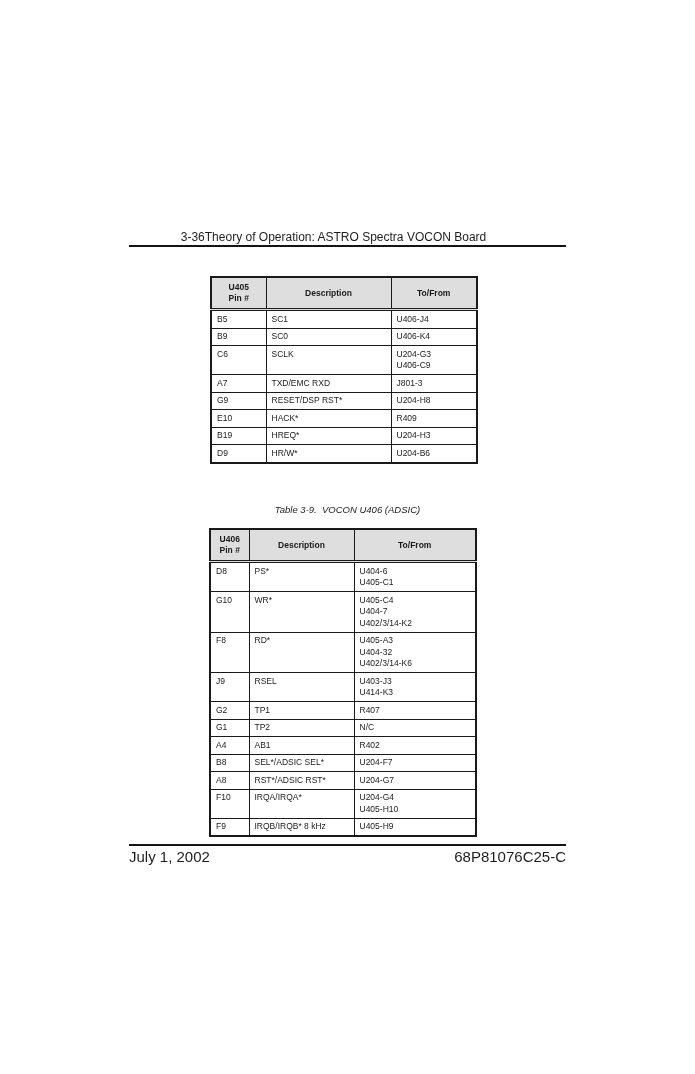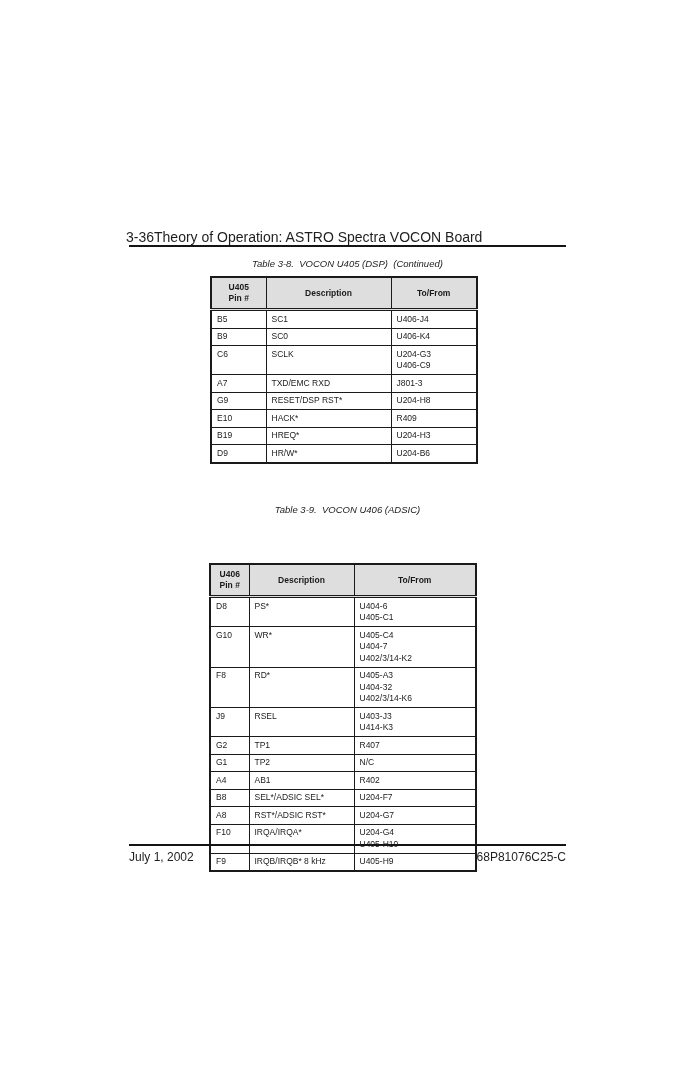--- a/index.html
+++ b/index.html
@@ -9,27 +9,27 @@
     height: 1074px;
     background: #ffffff;
     font-family: "Liberation Sans", sans-serif;
     color: #1e1e1e;
     overflow: hidden;
   }
 
   
   .running-header {
     position: absolute;
-    left: 126px;
+    left: 115px;
     width: 437px;
     top: 231px;
     display: flex;
-    justify-content: flex-start;
+    justify-content: center;
     align-items: baseline;
-    font-size: 14px;
+    font-size: 12px;
     line-height: 12px;
   }
   .running-header .section-bold { font-weight: normal; }
   .header-rule {
     position: absolute;
     left: 129px;
     width: 437px;
     top: 245px;
     border-top: 2px solid #141414;
   }
@@ -44,21 +44,21 @@
     font-size: 9.5px;
     white-space: pre;
     color: #222;
   }
   #t1-title { top: 258px; }
   #t2-title { top: 504px; }
 
   
   .tbl-wrap { position: absolute; }
   #t1-wrap { left: 210px; top: 276px; width: 260px; }
-  #t2-wrap { left: 209px; top: 563px; width: 250px; }
+  #t2-wrap { left: 209px; top: 528px; width: 250px; }
 
   table.pin-table {
     border-collapse: collapse;
     table-layout: fixed;
     width: 100%;
     border: 2px solid #1a1a1a;
   }
   table.pin-table th {
     background: #dedede;
     border: 1px solid #1a1a1a;
@@ -91,36 +91,35 @@
     border-top: 2px solid #141414;
   }
   .running-footer {
     position: absolute;
     left: 129px;
     width: 437px;
     top: 851px;
     display: flex;
     justify-content: space-between;
     align-items: baseline;
-    font-size: 12px;
+    font-size: 15px;
     line-height: 12px;
   }
 </style>
 </head>
 <body>
 
 <div class="page">
 
   <div class="running-header">
     <span>3-36</span>
     <span><span class="section-bold">Theory of Operation:</span><span> ASTRO Spectra VOCON Board</span></span>
   </div>
   <div class="header-rule"></div>
 
-  <div class="tbl-title" id="t1-title">Table 3-8.  VOCON U405 (DSP)  (Continued)</div>
   <div class="tbl-wrap" id="t1-wrap">
     <table class="pin-table">
         <colgroup>
           <col style="width: 55px;">
           <col style="width: 125px;">
           <col style="width: 86px;">
         </colgroup>
         <thead>
           <tr>
             <th>U405

